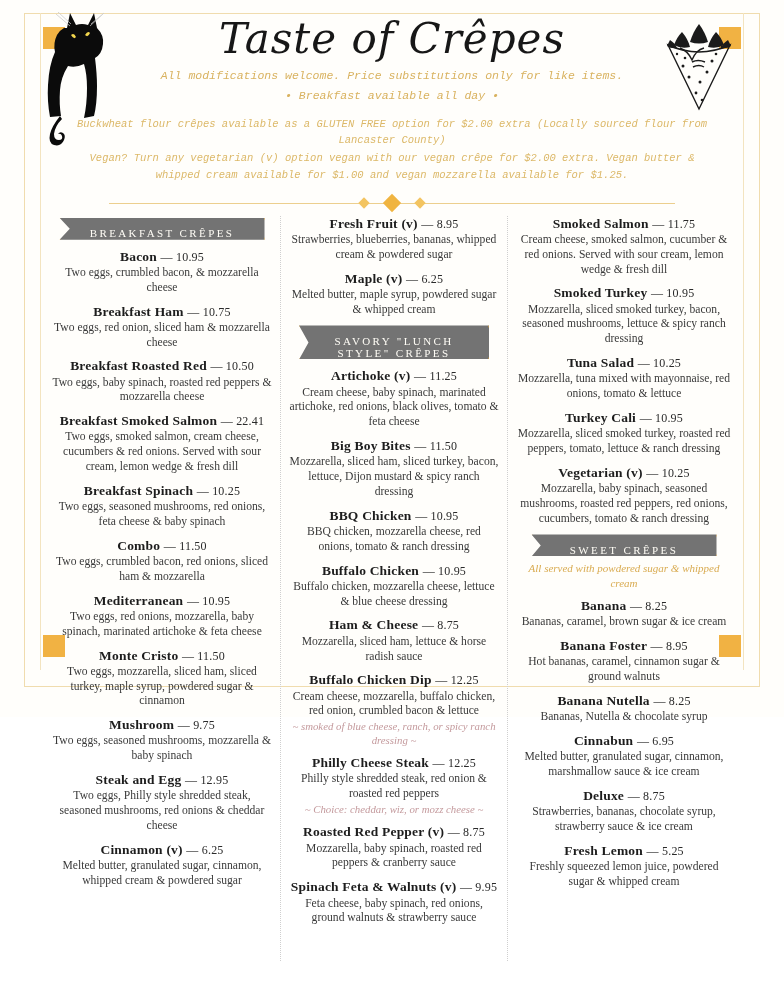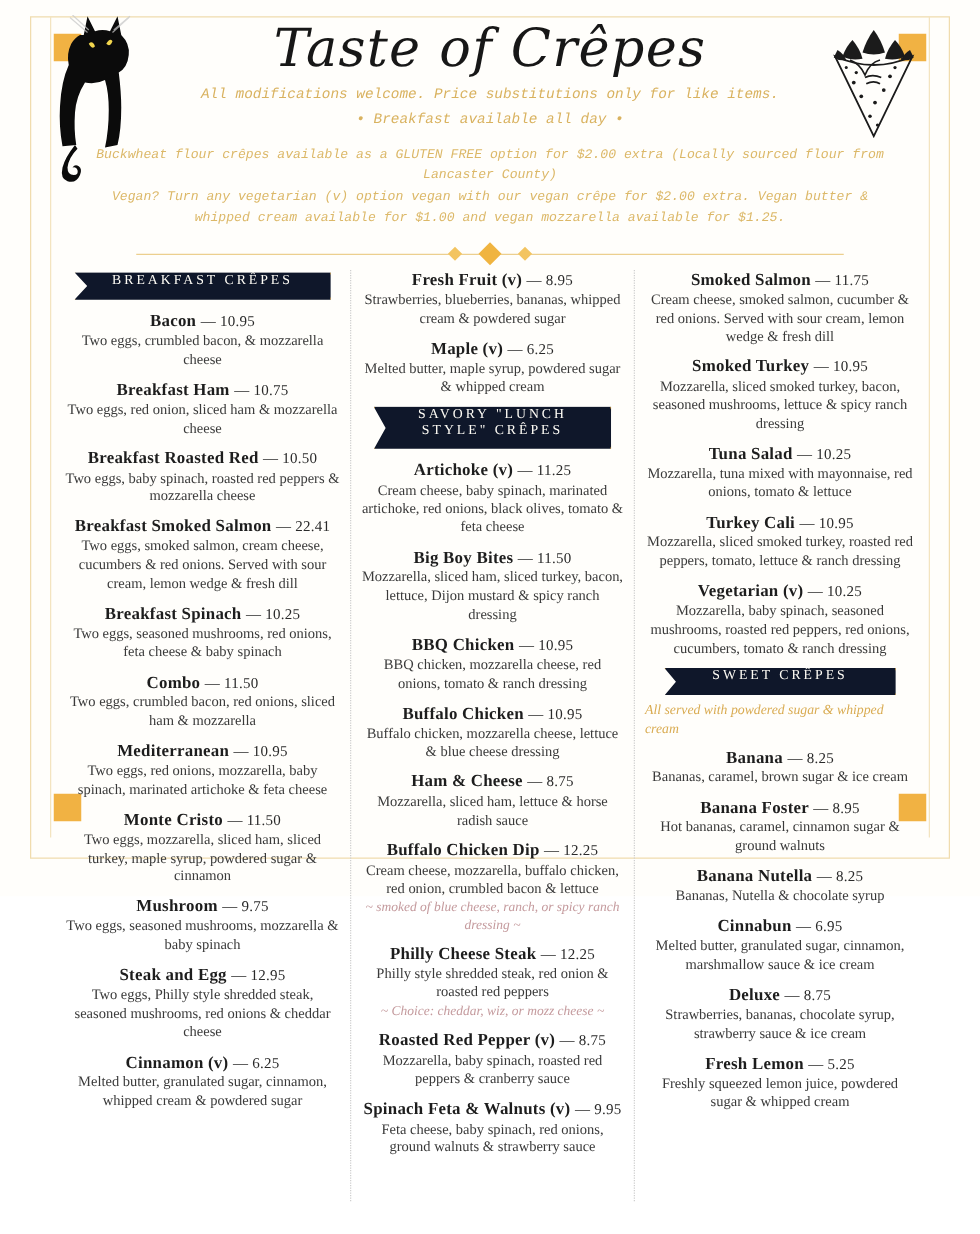--- a/index.html
+++ b/index.html
@@ -147,27 +147,27 @@
   }
   .col-1 { flex: 0 0 236px; }
   .col-2 { flex: 0 0 228px; border-left: 1px dotted #cfcfcf; border-right: 1px dotted #cfcfcf; }
   .col-3 { flex: 1 1 auto; }
 
   
   .section-banner {
     position: relative;
     margin: 2px auto 9px auto;
     height: 22px;
-    background: #0f172a;
+    background: #737373;
     color: #fffdf6;
     font-size: 11px;
     letter-spacing: 2.4px;
     text-align: center;
     display: flex;
-    align-items: flex-start;
+    align-items: flex-end;
     justify-content: center;
     text-transform: uppercase;
     line-height: 1.12;
     font-family: "Liberation Serif", serif;
     clip-path: polygon(0 0, 100% 0, 100% 100%, 0 100%, 5% 50%);
   }
   .section-banner.two-line { height: 34px; }
   .section-banner::before,
   .section-banner::after {
     content: "";
@@ -186,21 +186,21 @@
     right: -10px;
     clip-path: polygon(0 0, 100% 0, 100% 100%, 0 100%, 55% 50%);
     opacity: .85;
   }
   .banner-text { position: relative; z-index: 2; padding: 0 2px; }
 
   .banner-sub {
     font-style: italic;
     color: #d9ab51;
     font-size: 11px;
-    text-align: left;
+    text-align: center;
     line-height: 1.3;
     margin: -4px 0 8px 0;
   }
 
   
   .item { text-align: center; margin-bottom: 8px; }
   .item-name {
     font-weight: bold;
     font-size: 13.5px;
     color: #1d1d1d;

